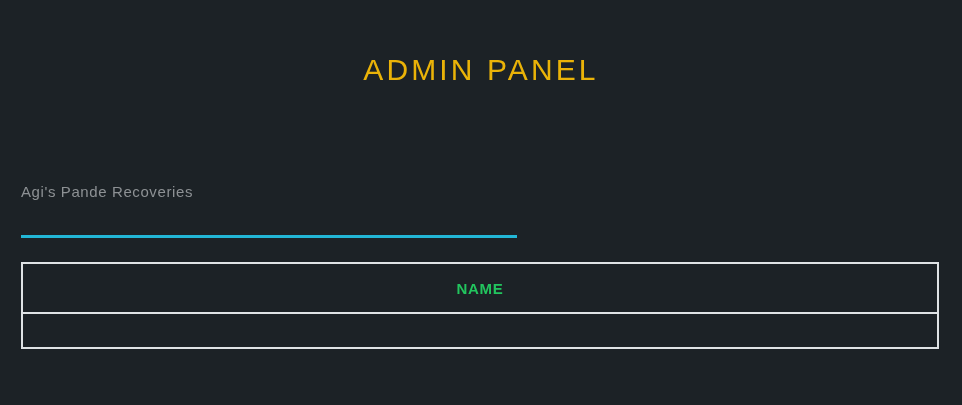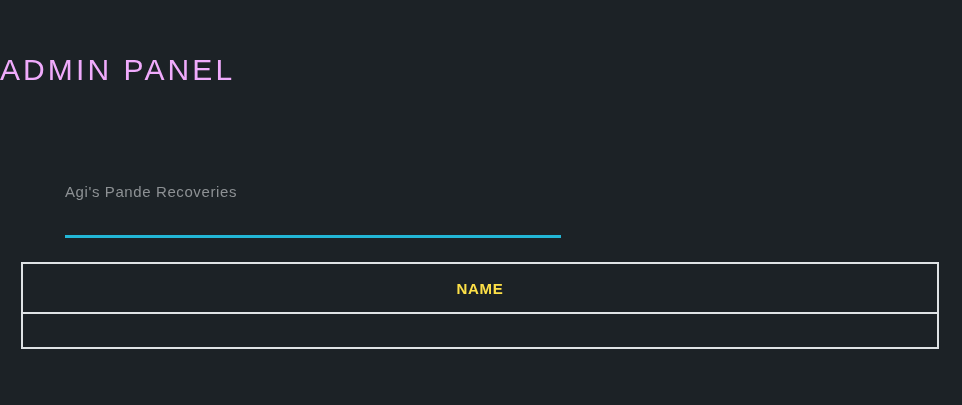--- a/index.html
+++ b/index.html
@@ -22,37 +22,36 @@
     background: #1c2226;
     box-sizing: border-box;
   }
 
   
   .page-title {
     position: absolute;
     top: 31px;
     left: 0;
     width: 962px;
-    text-align: left;
-    color: #f0abfc;
+    text-align: center;
+    color: #eab308;
     font-size: 30px;
     font-weight: 400;
     letter-spacing: 3.1px;
     line-height: 38px;
     white-space: nowrap;
   }
 
   
   .field-wrap {
     position: absolute;
     left: 21px;
     top: 176px;
     width: 496px;
     height: 62px;
-    margin-left: 44px;
   }
   .field-label {
     position: absolute;
     left: 0;
     top: 6px;
     color: #8d9194;
     font-size: 15px;
     font-weight: 400;
     letter-spacing: 0.6px;
     line-height: 20px;
@@ -92,21 +91,21 @@
     table-layout: fixed;
   }
   .data-table th,
   .data-table td {
     border: 2px solid #dfe3e5;
     box-sizing: border-box;
     padding: 0;
   }
   .data-table thead th {
     height: 50px;
-    color: #fde047;
+    color: #22c55e;
     font-size: 15px;
     font-weight: 700;
     letter-spacing: 0.7px;
     text-align: center;
     vertical-align: middle;
   }
   .row-empty td {
     height: 35px;
   }
   .row-sql td {

